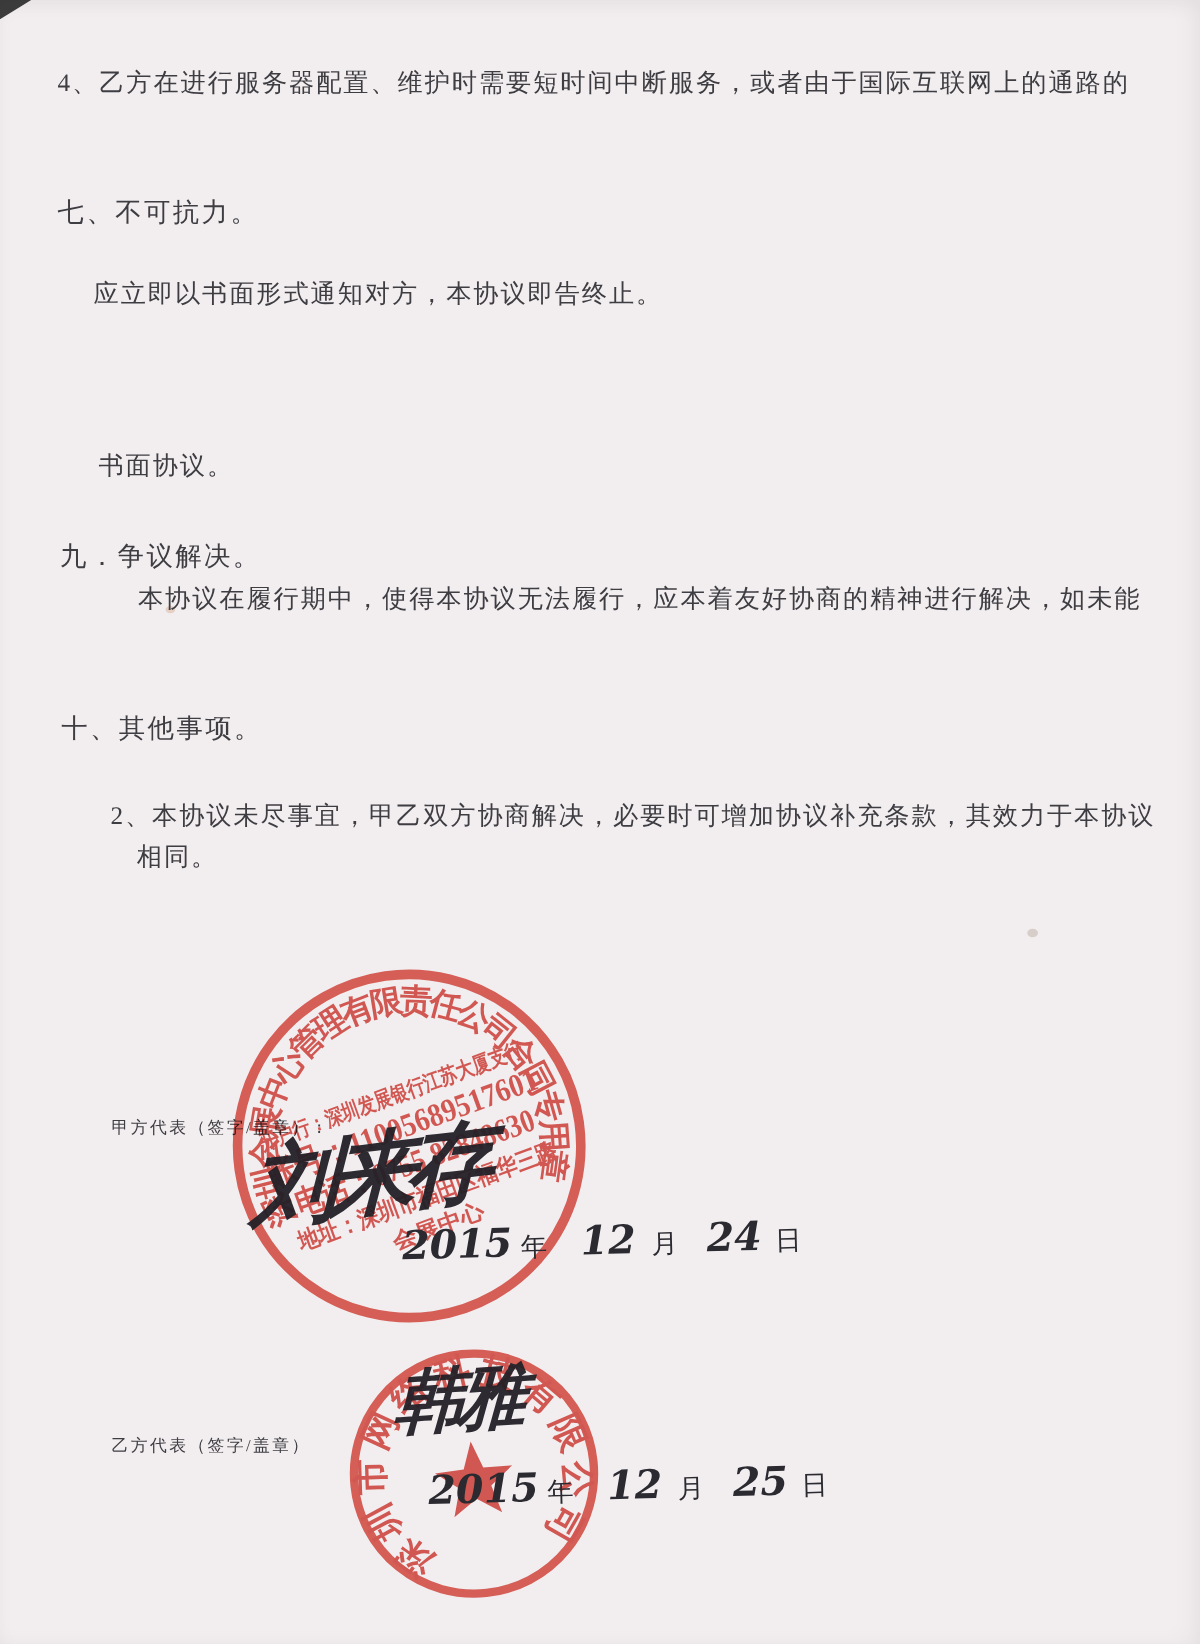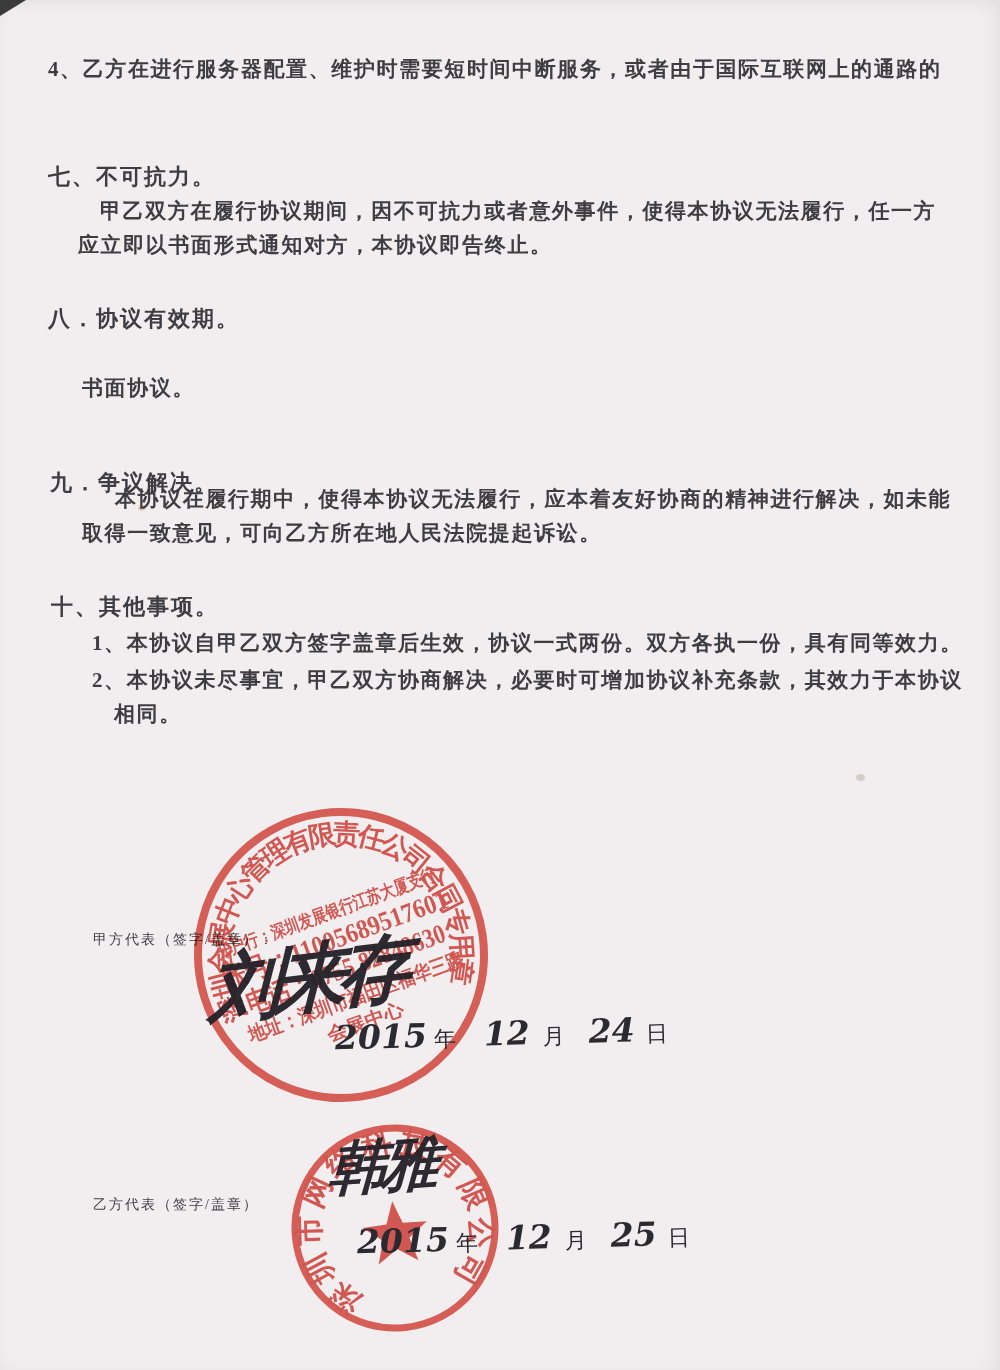--- a/index.html
+++ b/index.html
@@ -7,21 +7,21 @@
     position:relative;width:1000px;height:1370px;overflow:hidden;
     background:#f2eef0;
     box-shadow:inset -8px 0 18px rgba(0,0,0,.035), inset 0 6px 14px rgba(0,0,0,.03);
     font-family:"Liberation Serif","DejaVu Serif",serif;
     color:#3e3d42;
   }
   
   .corner{position:absolute;left:0;top:0;width:26px;height:16px;
     background:#1c1c1c;clip-path:polygon(0 0,100% 0,0 100%);opacity:.85;}
   
-  .tl{position:absolute;font-size:21px;letter-spacing:1.6px;white-space:nowrap;z-index:1;font-weight:bold;}
+  .tl{position:absolute;font-size:21px;letter-spacing:1.6px;white-space:nowrap;z-index:1;}
   .head{font-size:22px;letter-spacing:2px;}
   .label{position:absolute;font-size:14px;letter-spacing:2px;white-space:nowrap;z-index:1;}
   
   .seal{position:absolute;mix-blend-mode:multiply;opacity:.88;z-index:2;}
   .sealA{left:181px;top:795px;transform:rotate(-8deg);}
   .sealB{left:280px;top:1113px;transform:rotate(-6deg);}
   .seal text{font-family:"Liberation Serif","DejaVu Serif",serif;font-weight:bold;fill:#d9473f;}
   
   .sig{position:absolute;z-index:3;color:#232127;
     font-family:"DejaVu Serif",serif;font-style:italic;font-weight:700;
@@ -45,32 +45,28 @@
 <body>
 
 <div class="page">
   <div class="corner"></div>
   <div class="speck sp1"></div>
   <div class="speck sp2"></div>
 
   <div class="tl" style="left:48px;top:55px">4、乙方在进行服务器配置、维护时需要短时间中断服务，或者由于国际互联网上的通路的</div>
 
   <div class="tl head" style="left:48px;top:162px">七、不可抗力。</div>
-  <div class="tl" style="left:100px;top:197px">甲乙双方在履行协议期间，因不可抗力或者意外事件，使得本协议无法履行，任一方</div>
   <div class="tl" style="left:78px;top:231px">应立即以书面形式通知对方，本协议即告终止。</div>
 
-  <div class="tl head" style="left:48px;top:304px">八．协议有效期。</div>
   <div class="tl" style="left:82px;top:374px">书面协议。</div>
 
-  <div class="tl head" style="left:50px;top:468px">九．争议解决。</div>
+  <div class="tl head" style="left:50px;top:449px">九．争议解决。</div>
   <div class="tl" style="left:115px;top:485px">本协议在履行期中，使得本协议无法履行，应本着友好协商的精神进行解决，如未能</div>
-  <div class="tl" style="left:82px;top:519px">取得一致意见，可向乙方所在地人民法院提起诉讼。</div>
 
   <div class="tl head" style="left:51px;top:592px">十、其他事项。</div>
-  <div class="tl" style="left:92px;top:629px">1、本协议自甲乙双方签字盖章后生效，协议一式两份。双方各执一份，具有同等效力。</div>
   <div class="tl" style="left:92px;top:666px">2、本协议未尽事宜，甲乙双方协商解决，必要时可增加协议补充条款，其效力于本协议</div>
   <div class="tl" style="left:114px;top:700px">相同。</div>
 
   <div class="label" style="left:93px;top:931px">甲方代表（签字/盖章）：</div>
   <div class="label" style="left:93px;top:1196px">乙方代表（签字/盖章）</div>
 
   <svg class="seal sealA" width="320" height="320" viewBox="0 0 320 320">
     <defs>
       <path id="arcA" d="M 58.5 207.3 A 112 112 0 1 1 261.5 207.3" fill="none"></path>
     </defs>

